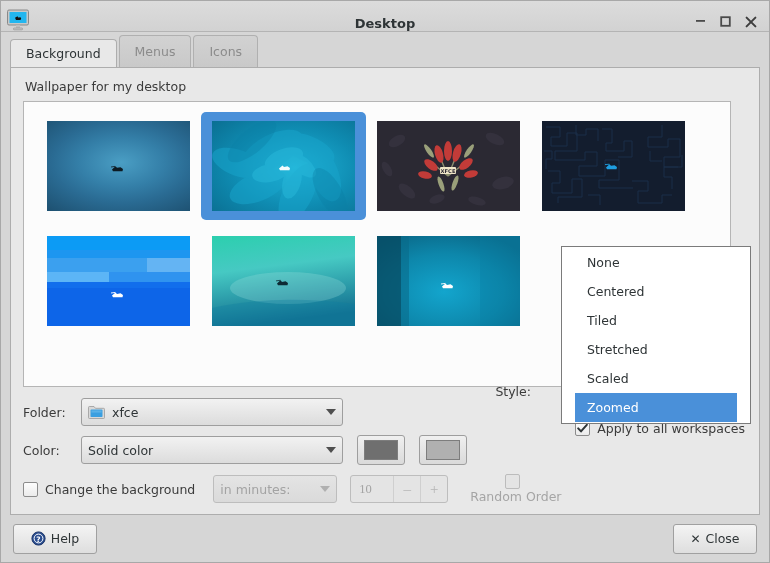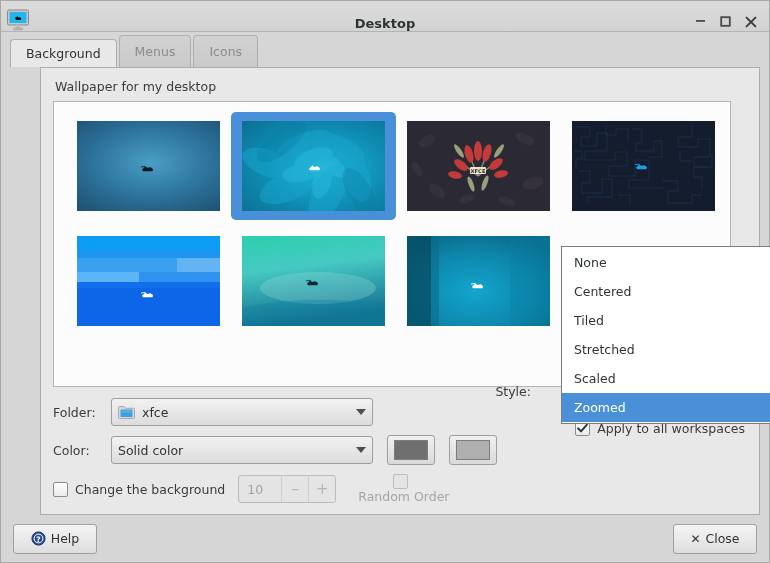--- a/index.html
+++ b/index.html
@@ -80,21 +80,20 @@
     position: relative;
   }
   .tab-panel {
     background: #e8e8e8;
     border: 1px solid #adadad;
     flex: 1;
     padding: 10px 28px 10px 12px;
     position: relative;
     display: flex; flex-direction: column;
     min-height: 0;
-    margin-left: 30px;
   }
 
   
   .section-label {
     font-size: 12.5px; color: #3b3b3b;
     margin: 1px 0 7px 2px;
   }
   .icon-view {
     background: #fcfcfc;
     border: 1px solid #b5b5b5;
@@ -180,25 +179,25 @@
 
   
   .style-label {
     position: absolute;
     right: 228px; top: 316px;
     font-size: 12.5px; color: #3b3b3b;
   }
   .style-popup {
     position: absolute;
     left: 560px; top: 245px;
-    width: 210px;
+    width: 190px;
     background: #ffffff;
     border: 1px solid #7b7b7b;
     z-index: 50;
-    padding: 1px 0;
+    padding: 1px 13px;
   }
   .style-item {
     height: 29px; display: flex; align-items: center;
     padding: 0 12px;
     font-size: 12.5px; color: #2e3436;
   }
   .style-item.sel { background: #4a90d9; color: #ffffff; }
 
   
   .checkrow { display: flex; align-items: center; }
@@ -230,20 +229,21 @@
     margin-top: 4px;
   }
   .combo-interval { width: 124px; margin-left: 18px; }
   .spin {
     margin-left: 13px;
     height: 28px; width: 98px;
     border: 1px solid #bdbdbd; border-radius: 3px;
     background: #e4e4e4;
     display: flex; align-items: center;
     overflow: hidden;
+    font-family: Liberation Serif, serif;
   }
   .spin .val {
     flex: 1; padding-left: 8px;
     font-size: 12.5px; color: #a3a3a3;
   }
   .spin .sbtn {
     width: 27px; height: 100%;
     border-left: 1px solid #cfcfcf;
     display: flex; align-items: center; justify-content: center;
     color: #b5b5b5; font-size: 15px;
@@ -535,20 +535,24 @@
             <span class="chip" id="chip2" style="background: rgb(176, 176, 176);"></span>
           </div>
         </div>
 
         <div class="bottom-opts">
           <div class="checkrow">
             <span class="cbox"></span>
             <span class="chk-label">Change the background</span>
           </div>
 
+          <div class="combo combo-interval disabled">
+            <span>in minutes:</span>
+            <span class="arrow"></span>
+          </div>
 
           <div class="spin">
             <span class="val">10</span>
             <span class="sbtn">–</span>
             <span class="sbtn">+</span>
           </div>
 
           <div class="rand-row">
             <span class="cbox dis"></span>
             <span class="chk-label dis">Random Order</span>

